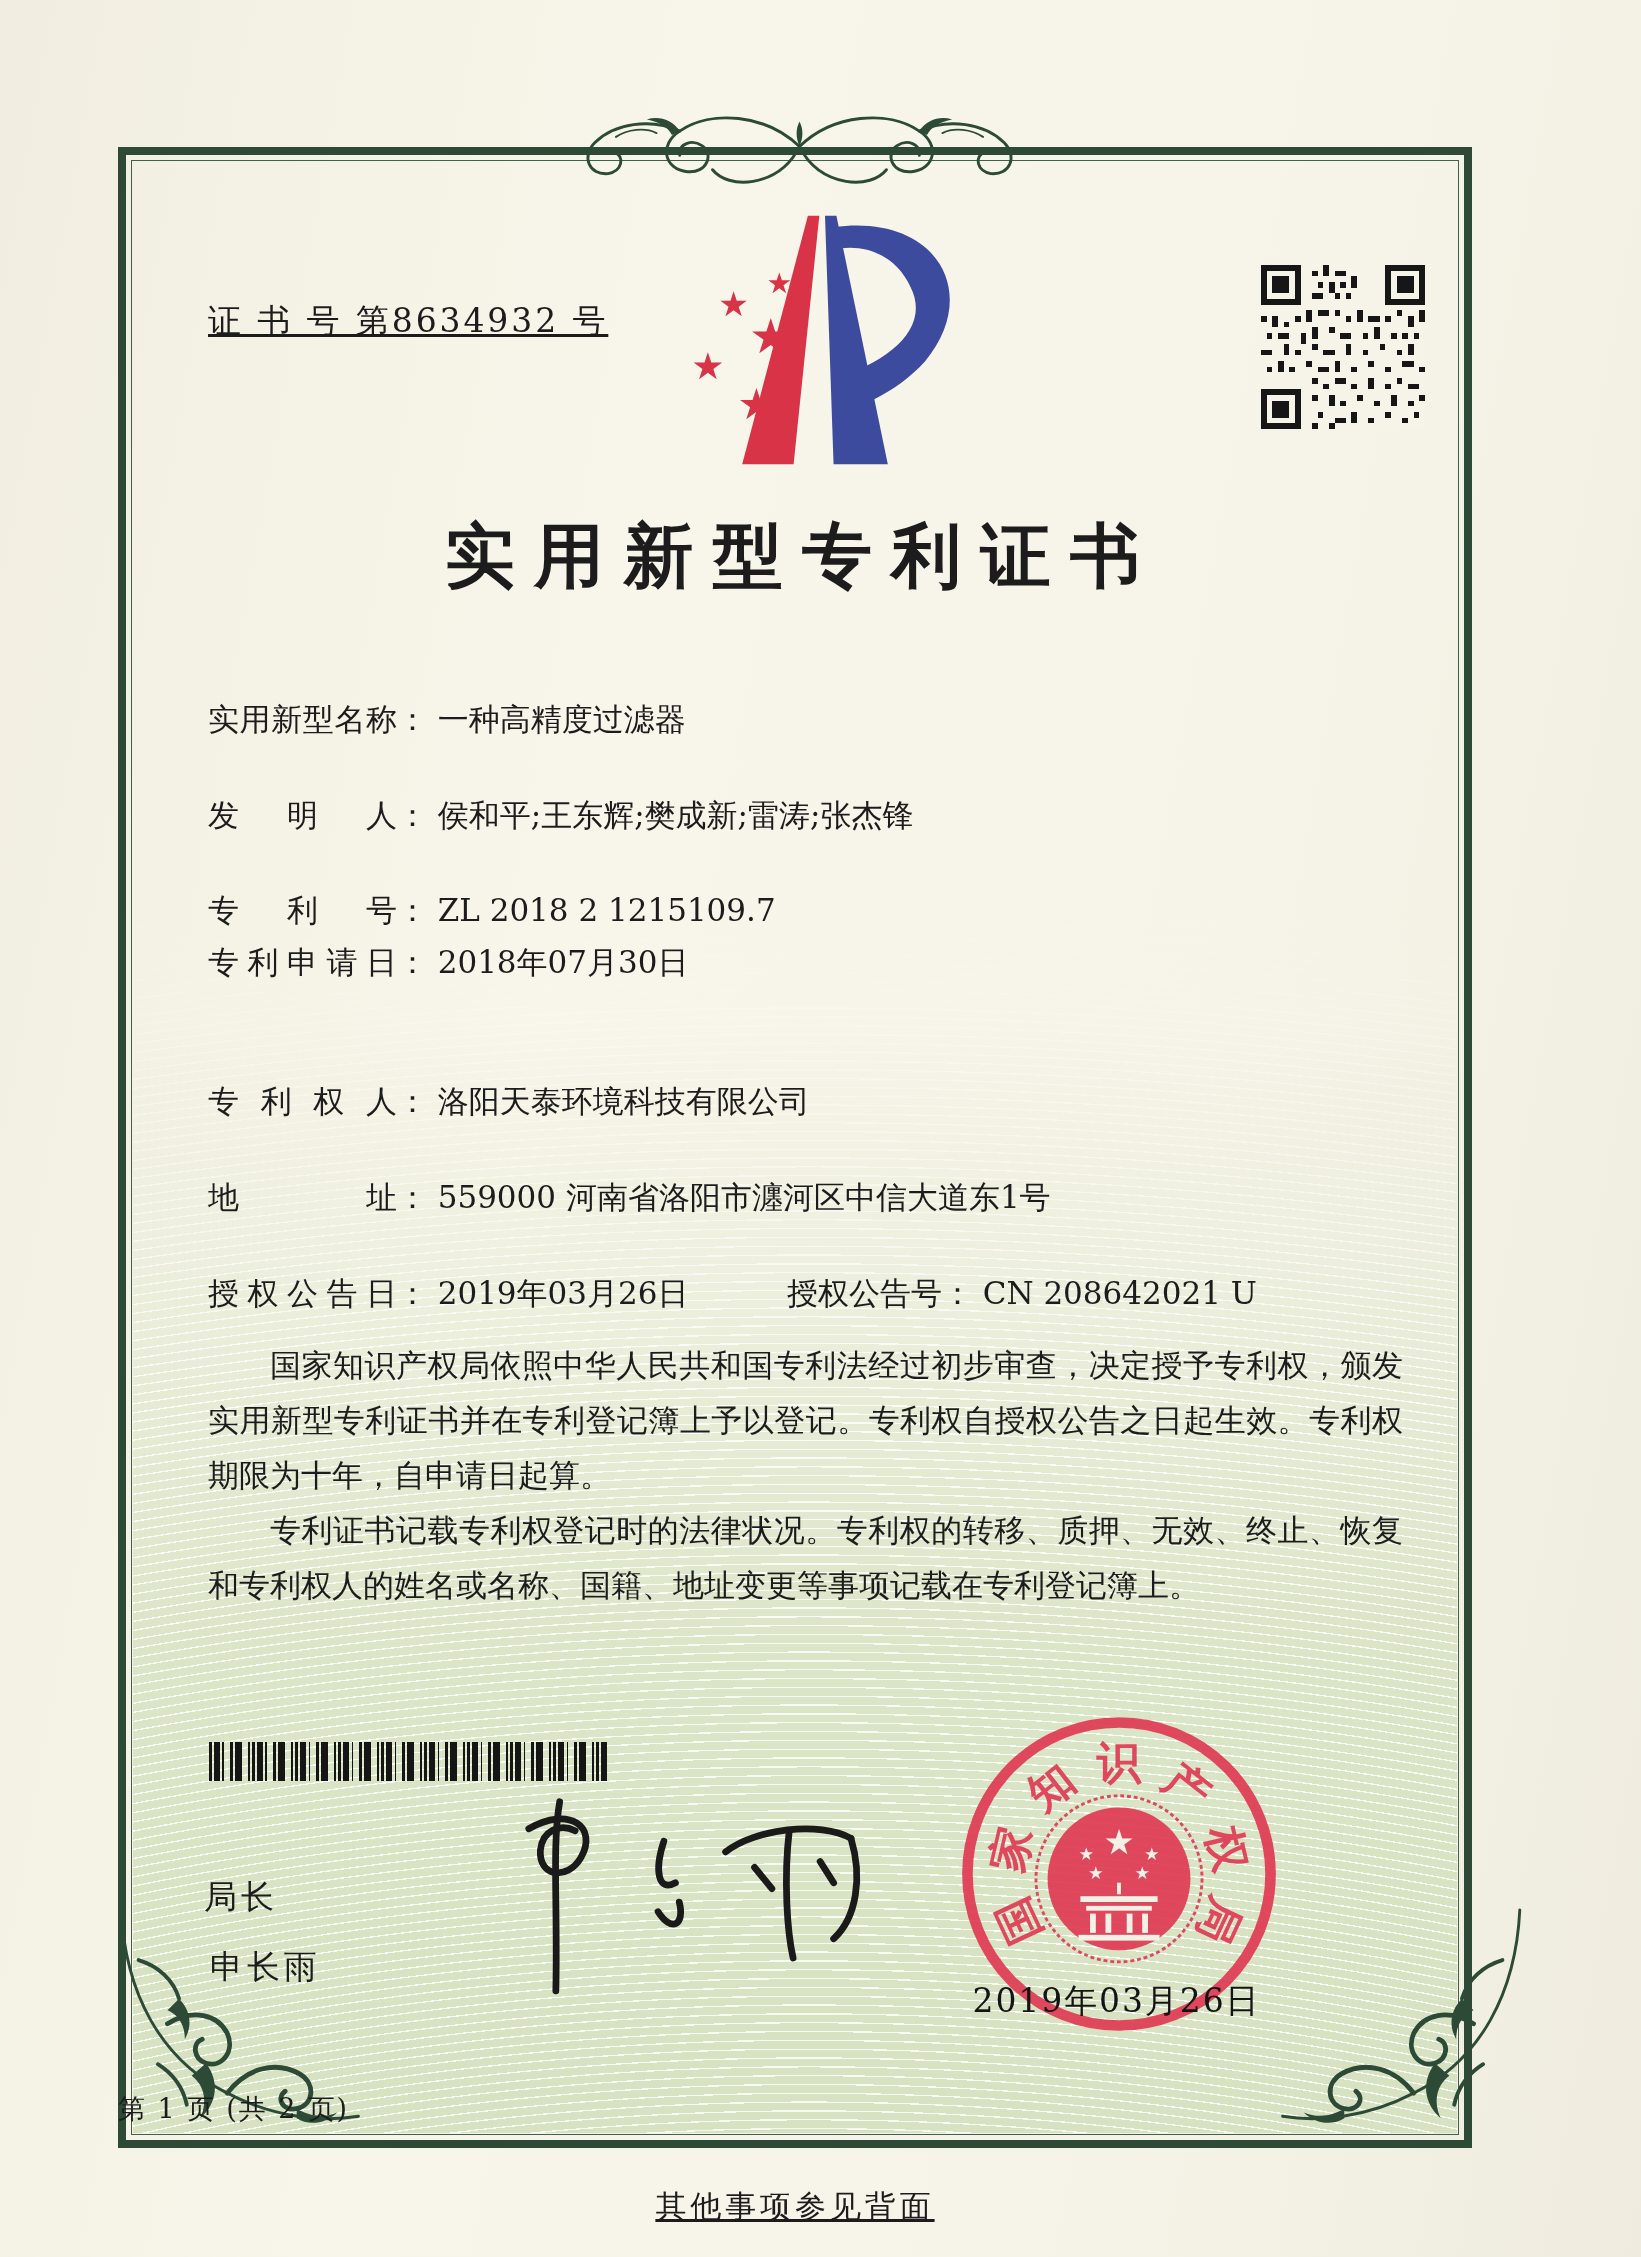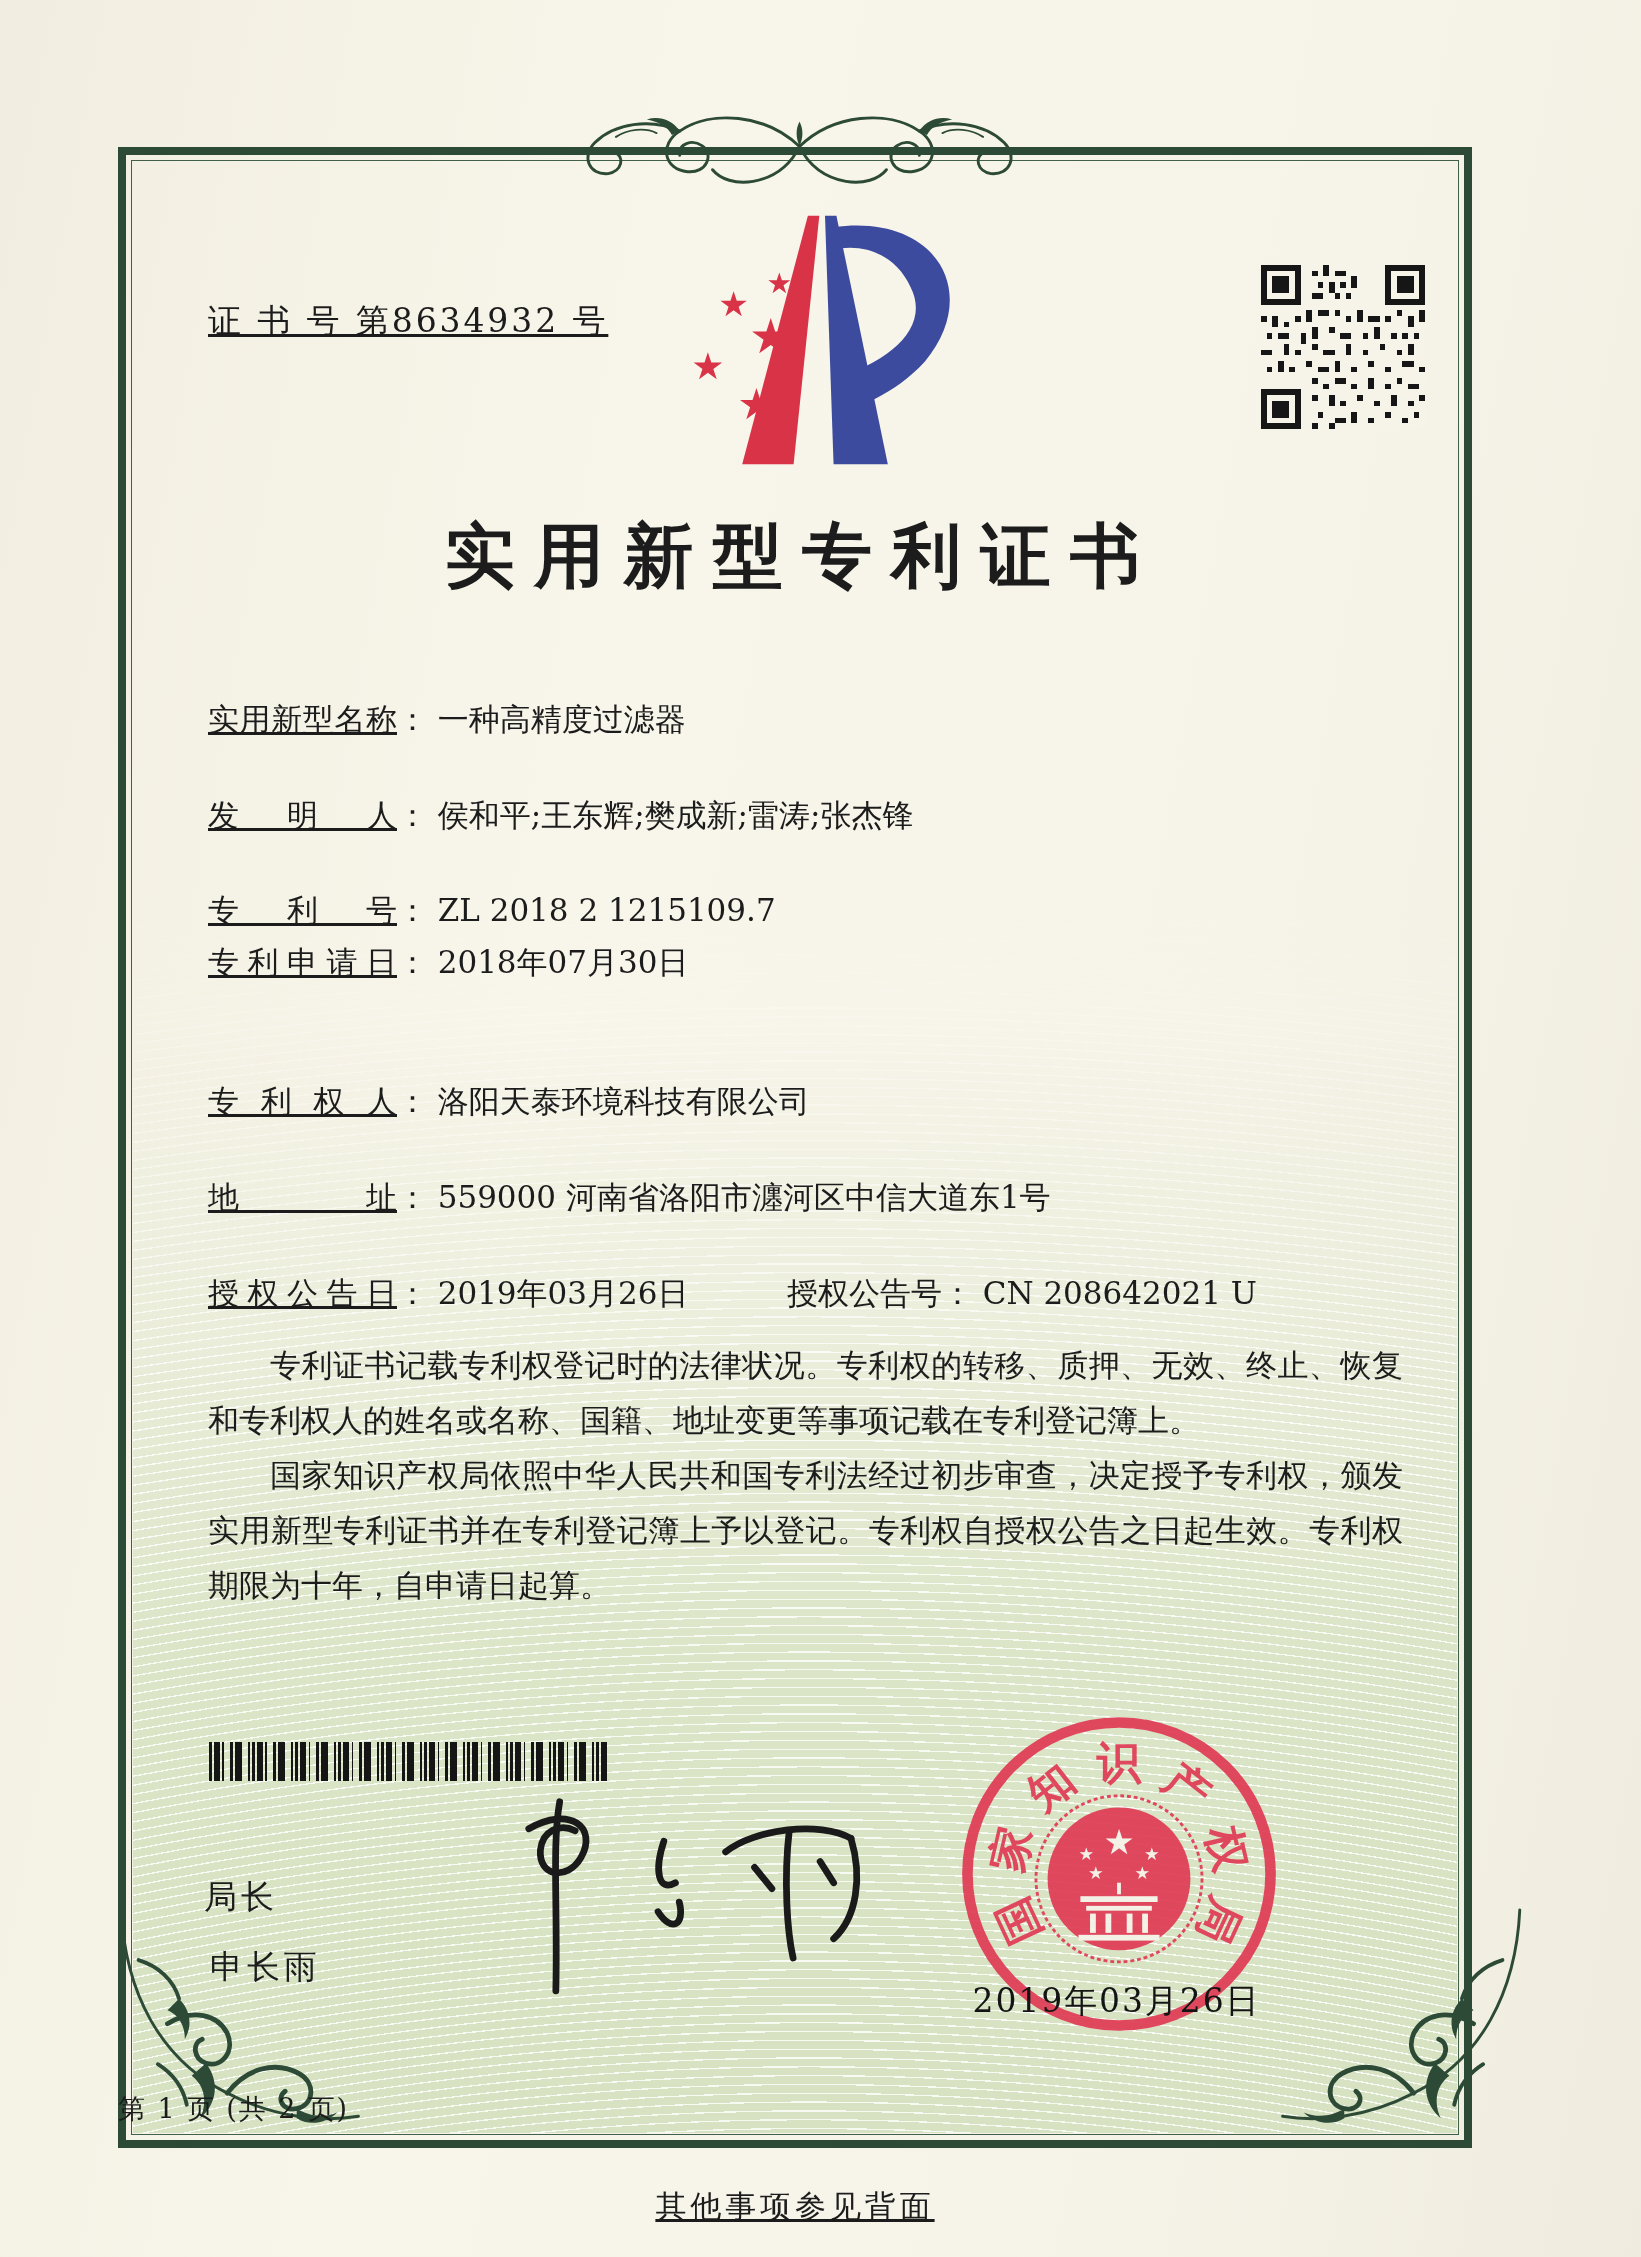--- a/index.html
+++ b/index.html
@@ -20,21 +20,21 @@
   .waves{position:absolute; inset:6.8px; opacity:.85;
     background-image:repeating-radial-gradient(1448px 1014px at 676px 3379px,
       rgba(255,255,255,.95) 0 1.9px, rgba(255,255,255,0) 1.9px 12.6px);
     -webkit-mask-image:linear-gradient(180deg, transparent 0%, transparent 38%, #000 62%, #000 100%);
             mask-image:linear-gradient(180deg, transparent 0%, transparent 38%, #000 62%, #000 100%);}
   
   .cert-no{position:absolute; left:208px; top:299px; font-size:33px; letter-spacing:2.9px; white-space:nowrap;text-decoration:underline;}
   .title{position:absolute; left:118px; width:1354px; top:510px; text-align:center;
     font-size:70px; font-weight:700; letter-spacing:19.3px; padding-left:14px; box-sizing:border-box; white-space:nowrap;}
   .frow{position:absolute; left:208px; font-size:31px; white-space:nowrap;}
-  .flabel{display:inline-block; width:189px; text-align:justify; text-align-last:justify; vertical-align:bottom;text-decoration:underline;}
+  .flabel{display:inline-block; width:189px; text-align:justify; text-align-last:justify; vertical-align:bottom;}
   .fcolon{display:inline-block; margin-right:9.7px;}
   .grant-no-group{position:absolute; left:579px; top:0; white-space:nowrap;}
   .body-text{position:absolute; left:208px; top:1338px; width:1195px; font-size:31px;
     line-height:55px; text-align:justify;}
   .body-text p{margin:0; text-indent:62px;}
   .director-title{position:absolute; left:204px; top:1875px; font-size:33px; letter-spacing:3.9px;text-align:center;}
   .director-name{position:absolute; left:210px; top:1945px; font-size:33px; letter-spacing:3.9px;}
   .page-num{position:absolute; left:118px; width:1354px; top:2091px; text-align:left; font-size:27px; letter-spacing:1.9px;}
   .back-note{position:absolute; left:118px; width:1354px; top:2186px; text-align:center; font-size:31px; letter-spacing:3.9px;text-decoration:underline;}
   .seal-date{position:absolute; left:967px; top:1979px; width:299px; text-align:center;
@@ -162,22 +162,22 @@
       <span class="flabel">地址</span><span class="fcolon">：</span><span class="fvalue">559000 河南省洛阳市瀍河区中信大道东1号</span>
     </div>
     <div class="frow" style="top:1273px">
       <span class="flabel">授权公告日</span><span class="fcolon">：</span><span class="fvalue">2019年03月26日</span>
       <span class="grant-no-group">
         <span>授权公告号</span><span class="fcolon">：</span><span class="fvalue">CN 208642021 U</span>
       </span>
     </div>
 
     <div class="body-text">
+      <p>国家知识产权局依照中华人民共和国专利法经过初步审查，决定授予专利权，颁发实用新型专利证书并在专利登记簿上予以登记。专利权自授权公告之日起生效。专利权期限为十年，自申请日起算。</p>
       <p>专利证书记载专利权登记时的法律状况。专利权的转移、质押、无效、终止、恢复和专利权人的姓名或名称、国籍、地址变更等事项记载在专利登记簿上。</p>
-      <p>国家知识产权局依照中华人民共和国专利法经过初步审查，决定授予专利权，颁发实用新型专利证书并在专利登记簿上予以登记。专利权自授权公告之日起生效。专利权期限为十年，自申请日起算。</p>
     </div>
 
     <div class="barcode"></div>
 
     <div class="director-title">局长</div>
     <div class="director-name">申长雨</div>
 
     <svg class="signature" viewBox="0 0 480 240">
       <g stroke="#1a1a1a" stroke-width="7" fill="none" stroke-linecap="round">
         <path d="M118,42 C160,18 190,40 172,72 C158,96 128,92 130,64 C132,44 150,36 166,44"></path>

